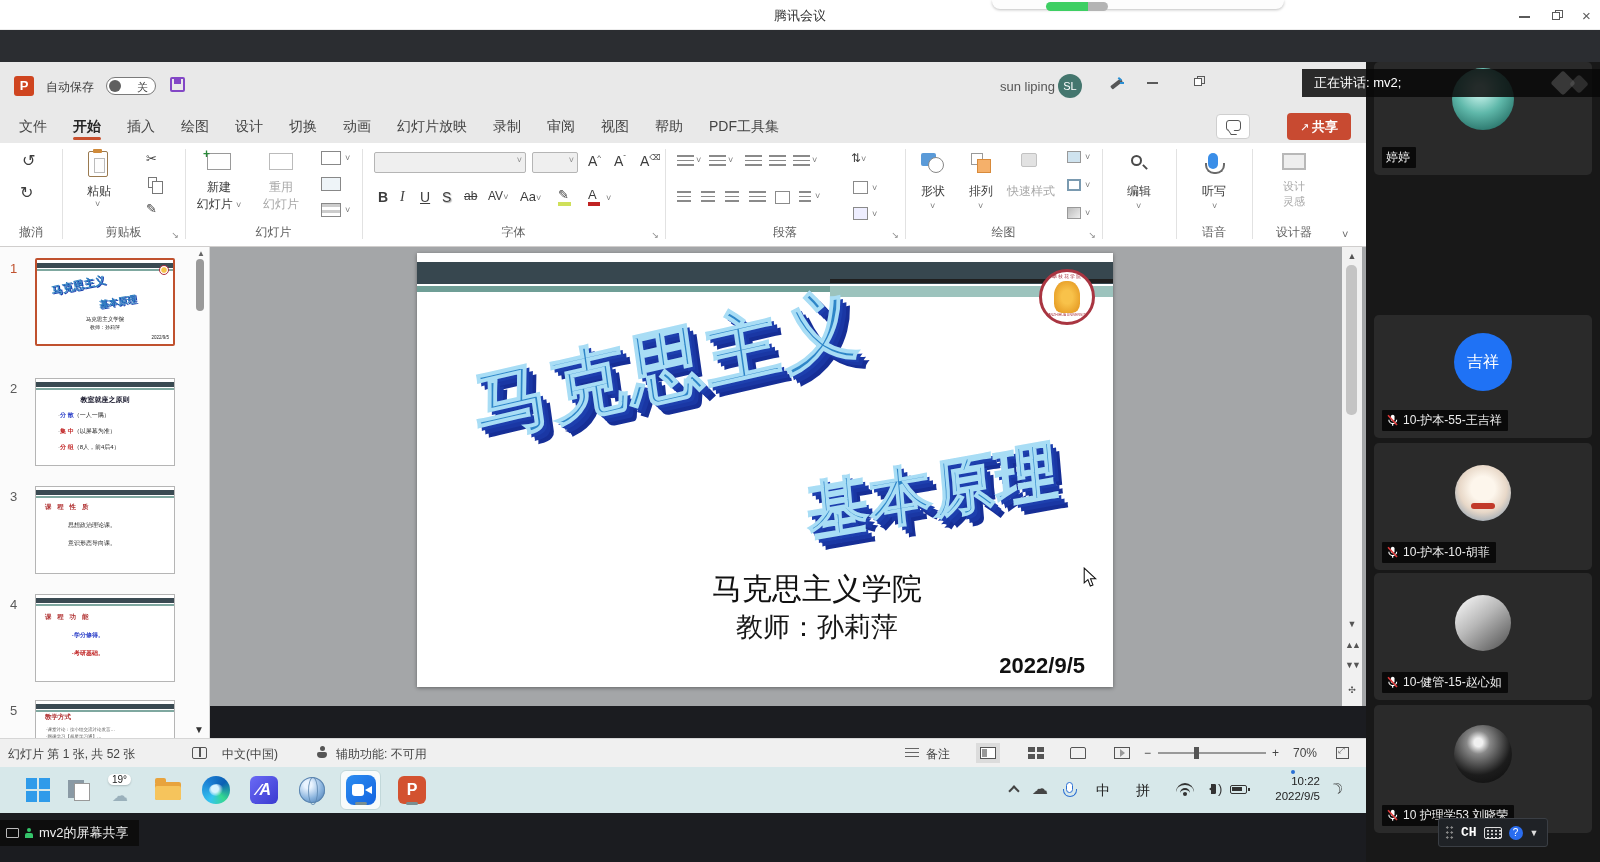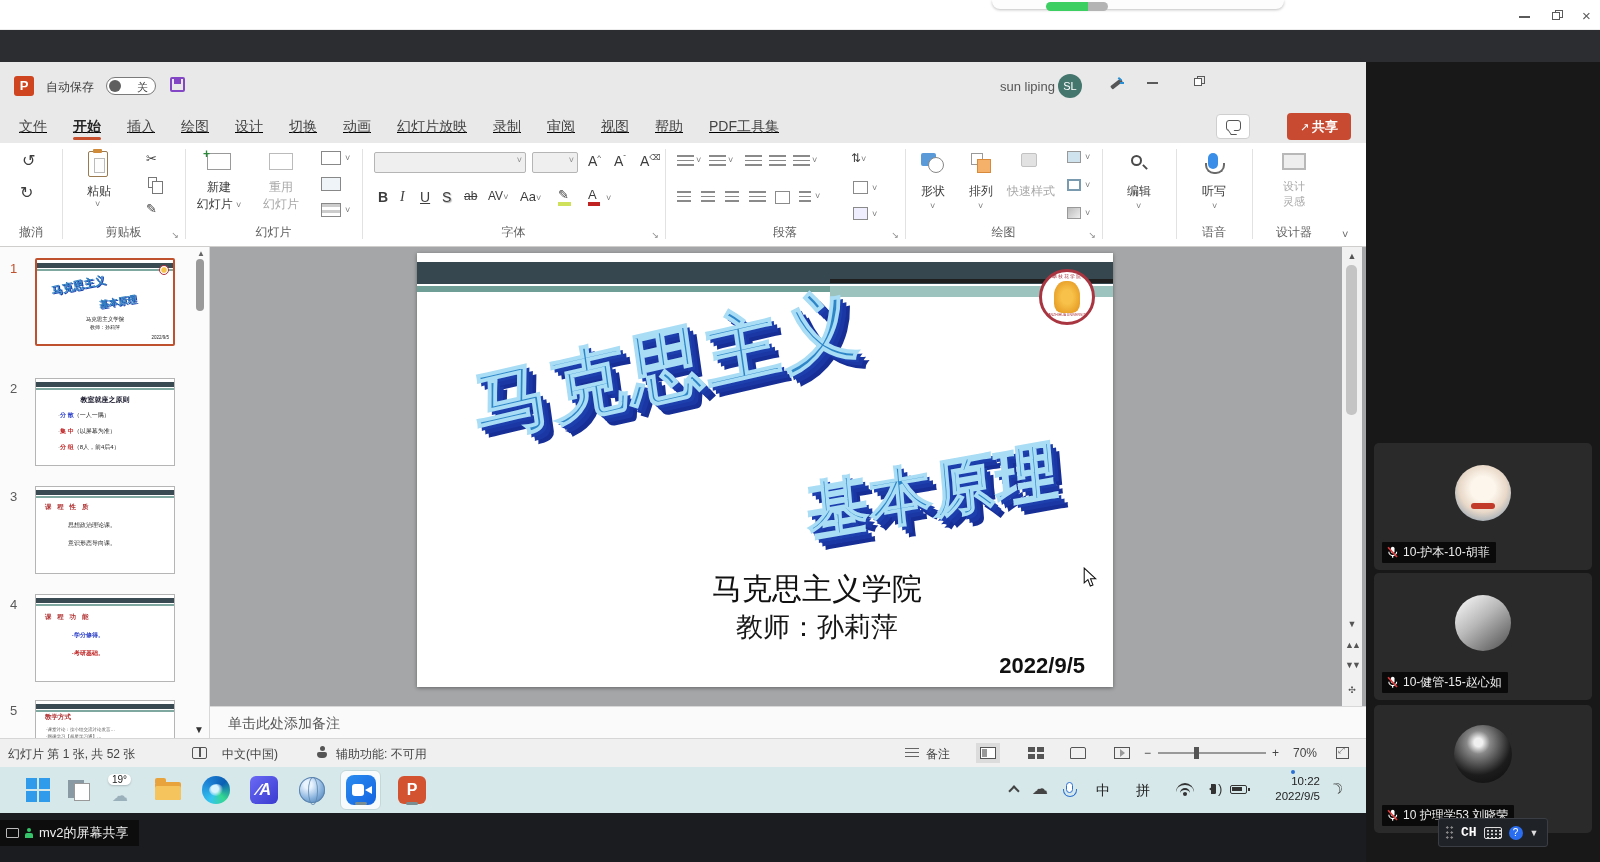--- a/index.html
+++ b/index.html
@@ -37,21 +37,21 @@
   .searchbox input { position:absolute; left:30px; top:4px; width:200px; height:18px; border:0; outline:0; font-size:13px; color:#555; background:transparent; }
   .searchbox input::placeholder { color:#8e8e8e; }
   .user-name { left:1000px; top:17px; font-size:13px; color:#555; }
   .user-avatar { left:1058px; top:12px; width:24px; height:24px; border-radius:50%; background:#44766e; color:#fff; font-size:11px; text-align:center; line-height:24px; }
   .pen-ico { left:1108px; top:16px; width:14px; height:14px; }
   .pen-ico .body { position:absolute; left:2px; top:4px; width:13px; height:4px; background:#555; transform:rotate(-38deg); border-radius:1px; }
   .pen-ico .sp { position:absolute; width:4px; height:1.5px; background:#2a8fd4; }
 
   
   .ppt-tabs { left:0; top:110px; width:1366px; height:33px; background:#e9e9e9; }
-  .tabs-wrap { position:absolute; left:6px; top:0; display:flex;text-decoration:underline; }
+  .tabs-wrap { position:absolute; left:6px; top:0; display:flex; }
   .tab { padding:0 13px; line-height:32px; font-size:14px; color:#444; position:relative; }
   .tab.active { color:#252525; font-weight:bold; }
   .tab.active::after { content:""; position:absolute; left:13px; right:13px; bottom:2px; height:3px; background:#c8502e; border-radius:2px; }
   .cmt-btn { left:1216px; top:4px; width:34px; height:25px; background:#fff; border:1px solid #cfcfcf; border-radius:4px; }
   .bubble { position:absolute; left:9px; top:5px; width:15px; height:11px; border:1.5px solid #555; border-radius:3px; }
   .bubble::after { content:""; position:absolute; left:2px; bottom:-5px; width:5px; height:5px; background:#fff; border-left:1.5px solid #555; border-bottom:1.5px solid #555; transform:skewX(35deg); }
   .share-btn { left:1287px; top:3px; width:64px; height:27px; background:#c84a31; border-radius:4px; color:#fff; font-size:13px; font-weight:bold; text-align:center; line-height:27px; }
   .share-btn .up { font-weight:normal; font-size:11px; margin-right:3px; }
 
   
@@ -226,20 +226,21 @@
   .banner-logo2 { position:absolute; right:14px; top:8px; width:14px; height:14px; background:#6a6a6a; opacity:.35; transform:rotate(45deg); border-radius:3px; }
 
   .cursor { z-index:9; }
 </style>
 </head>
 <body>
 
 <div id="root">
 
   <div class="abs win-titlebar">
+    <div class="abs win-title">腾讯会议</div>
     <div class="abs float-bar"></div>
     <div class="abs green-pill"></div>
     <div class="abs wbtn" style="left:1518px">
         <div class="bar"></div>
       </div>
     <div class="abs wbtn" style="left:1550px">
         <div class="sq2"></div>
         <div class="sq"></div>
       </div>
     <div class="abs wbtn" style="left:1582px">
@@ -496,23 +497,20 @@
 
   <div class="abs vscroll">
     <div class="vs" style="top:4px">▲</div>
     <div class="vthumb"></div>
     <div class="vs" style="top:372px">▼</div>
     <div class="vs" style="top:394px;line-height:8px;letter-spacing:-2px">▲▲</div>
     <div class="vs" style="top:414px;line-height:8px;letter-spacing:-2px">▼▼</div>
     <div class="vs" style="top:438px">✣</div>
   </div>
 
-  <div class="abs notes-bar">
-    <div class="notes-text">单击此处添加备注</div>
-  </div>
 
   <div class="abs status-bar">
     <div class="st" style="left:8px">幻灯片 第 1 张, 共 52 张</div>
     <div class="book-ico"></div>
     <div class="st" style="left:222px">中文(中国)</div>
     <div class="acc-ico"></div>
     <div class="st" style="left:336px">辅助功能: 不可用</div>
     <div class="nico"></div>
     <div class="st" style="left:926px">备注</div>
     <div class="vicon selbg" style="left:980px">
@@ -596,22 +594,40 @@
 
   <div class="abs bottom-strip"></div>
   <div class="abs share-badge">
     <div class="sb-mon"></div>
     <div class="sb-person"></div>
     <span>mv2的屏幕共享</span>
   </div>
 
   <div class="abs sidebar">
 
-
-
+    <div class="tile" style="top:0;height:113px">
+      <div class="avatar" style="left:78px;top:6px;width:62px;height:62px;background:radial-gradient(circle at 45% 35%, #bfeee6 10%, #5fb8aa 45%, #2e7a70 78%, #1f5a52)"></div>
+      <div class="plabel">
+          <span>婷婷</span>
+        </div>
+    </div>
+
+
+    <div class="tile" style="top:253px;height:123px">
+      <div class="avatar av-text" style="left:80px;top:18px;width:58px;height:58px;background:#1f72f5;line-height:58px">吉祥</div>
+      <div class="plabel">
+        <svg width="13" height="13" viewBox="0 0 16 16">
+            <rect x="6" y="1" width="4.5" height="8" rx="2.2" fill="#fff"></rect>
+            <path d="M3.5 7a4.8 4.8 0 0 0 9.6 0" stroke="#fff" stroke-width="1.4" fill="none"></path>
+            <line x1="8.2" y1="12" x2="8.2" y2="14.5" stroke="#fff" stroke-width="1.4"></line>
+            <line x1="2.5" y1="1.5" x2="13.5" y2="13.5" stroke="#e03b3b" stroke-width="2"></line>
+          </svg>
+        <span>10-护本-55-王吉祥</span>
+      </div>
+    </div>
 
     <div class="tile" style="top:381px;height:127px">
       <div class="avatar" style="left:81px;top:22px;width:56px;height:56px;background:radial-gradient(circle at 50% 42%, #fdf6ec 28%, #e8d8c8 55%, #9aa8b5 82%, #7a8a9a)"></div>
       <div class="avatar" style="left:97px;top:60px;width:24px;height:6px;background:#c23a2a;border-radius:3px"></div>
       <div class="plabel">
         <svg width="13" height="13" viewBox="0 0 16 16">
             <rect x="6" y="1" width="4.5" height="8" rx="2.2" fill="#fff"></rect>
             <path d="M3.5 7a4.8 4.8 0 0 0 9.6 0" stroke="#fff" stroke-width="1.4" fill="none"></path>
             <line x1="8.2" y1="12" x2="8.2" y2="14.5" stroke="#fff" stroke-width="1.4"></line>
             <line x1="2.5" y1="1.5" x2="13.5" y2="13.5" stroke="#e03b3b" stroke-width="2"></line>
@@ -640,20 +656,25 @@
             <rect x="6" y="1" width="4.5" height="8" rx="2.2" fill="#fff"></rect>
             <path d="M3.5 7a4.8 4.8 0 0 0 9.6 0" stroke="#fff" stroke-width="1.4" fill="none"></path>
             <line x1="8.2" y1="12" x2="8.2" y2="14.5" stroke="#fff" stroke-width="1.4"></line>
             <line x1="2.5" y1="1.5" x2="13.5" y2="13.5" stroke="#e03b3b" stroke-width="2"></line>
           </svg>
         <span>10 护理学53 刘晓荣</span>
       </div>
     </div>
   </div>
 
+  <div class="abs speaking-banner">
+    <span>正在讲话: mv2;</span>
+    <div class="banner-logo"></div>
+    <div class="banner-logo2"></div>
+  </div>
 
   <div class="abs ime-bar">
     <div class="grip"></div>
     <span class="ime-lang">CH</span>
     <div class="kbd"></div>
     <div class="help-c">?</div>
     <span class="ime-caret">▼</span>
   </div>
 
   <svg class="abs cursor" style="left:1083px;top:567px" width="14" height="20" viewBox="0 0 13 19">

